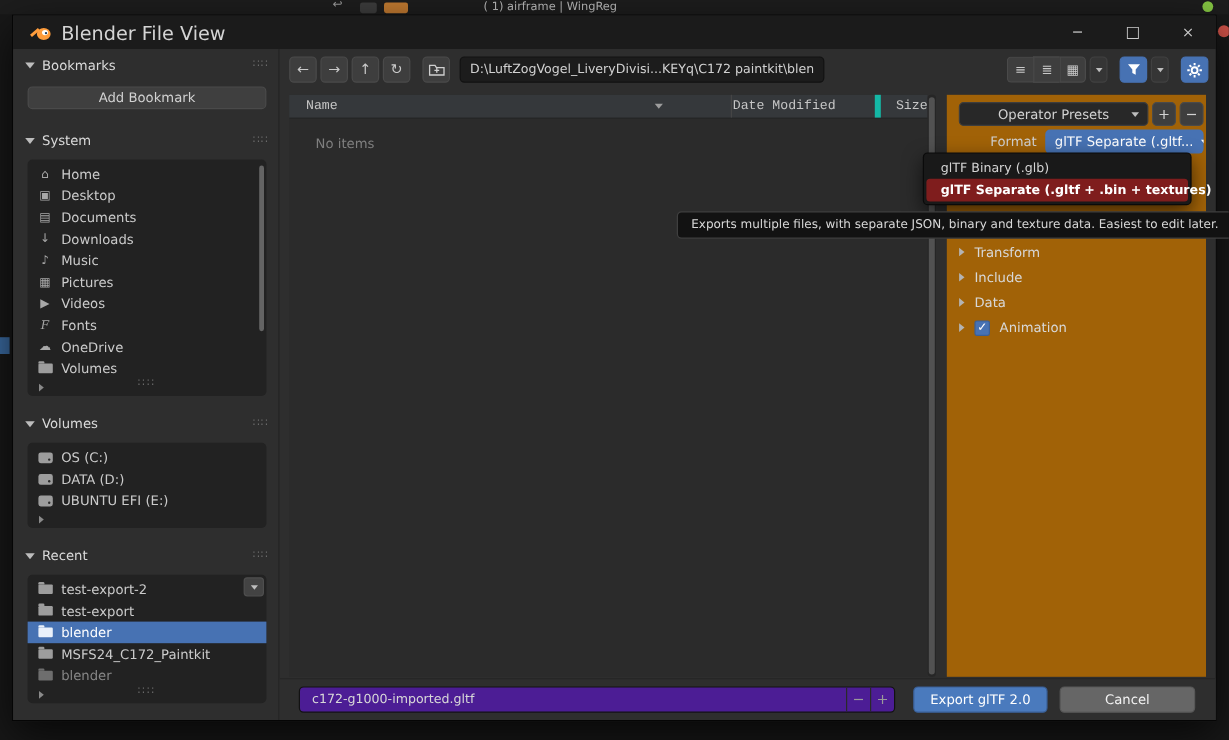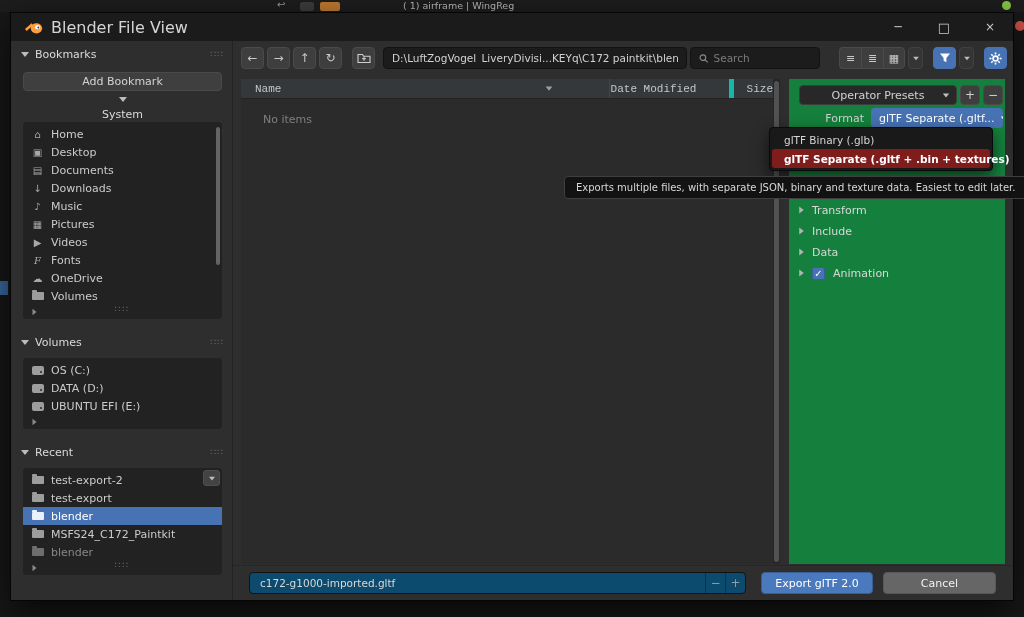--- a/index.html
+++ b/index.html
@@ -59,21 +59,21 @@
   .icon-drive { width:12px; height:9px; background:#9d9d9d; border-radius:2px; position:relative; flex:0 0 12px; margin-left:1px; }
   .icon-drive::after { content:""; position:absolute; right:2px; bottom:2px; width:2px; height:2px; border-radius:50%; background:#2b2b2b; }
   .fonts-g { font-family:"DejaVu Serif","Liberation Serif",serif; font-style:italic; }
   .list-foot { height:13px; position:relative; }
   .expander { position:absolute; left:9px; top:1px; }
   .expander .tri-r { border-left-color:#8a8a8a; transform:scale(.8); }
   .grip-dots { position:absolute; left:50%; transform:translateX(-50%); top:-1px; color:#6d6d6d; font-size:9px; letter-spacing:2px; }
   .vscroll { position:absolute; right:2px; top:5px; width:4px; border-radius:2px; background:#646464; }
   .recent-dd { position:absolute; right:2px; top:2px; width:17px; height:16px; background:#434343;
     border:1px solid #4e4e4e; border-radius:3px; display:flex; align-items:center; justify-content:center; }
-  .mt13 { margin-top:6px;flex-direction:column; } .mt14 { margin-top:14px; }
+  .mt13 { margin-top:17px; } .mt14 { margin-top:14px; }
 
   
   .main { flex:1; position:relative; background:#2e2e2e; }
   .toolbar { position:absolute; top:6px; left:8px; right:6px; height:22px; display:flex; align-items:center; gap:3px; }
   .tbtn { width:23px; height:22px; background:#3e3e3e; border:1px solid #4a4a4a; border-radius:4px;
     display:flex; align-items:center; justify-content:center; color:#c9c9c9; font-size:12px; }
   .tbtn.sm { width:15px; background:#353535; border-color:#414141; }
   .tbtn.blue { background:#4772b3; border-color:#4772b3; color:#fff; }
   .field { height:22px; background:#1c1c1c; border:1px solid #121212; border-radius:4px;
     display:flex; align-items:center; padding:0 8px; gap:5px; }
@@ -93,21 +93,21 @@
   .col-head { height:20px; background:#35383b; border-bottom:1px solid #232323; display:flex; align-items:center; color:#c6c6c6;font-family:Liberation Mono, monospace; }
   .ch-name { width:330px; display:flex; align-items:center; padding-left:14px; }
   .ch-name .tri-d { margin-left:auto; margin-right:8px; border-top-color:#9d9d9d; transform:scale(.85); }
   .ch-date { width:124px; padding-left:1px; border-left:1px solid #454545; height:100%; display:flex; align-items:center;margin-left:48px; }
   .ch-size { flex:1; padding-left:13px; border-left:5px solid #14b8a6; height:100%; display:flex; align-items:center; }
   .empty-text { position:absolute; left:22px; top:34px; color:#7f7f7f; }
   .file-scroll { position:absolute; left:540px; top:38px; width:7px; bottom:36px; background:#262626; border-radius:3px; }
   .file-scroll .thumb { position:absolute; left:1px; right:1px; top:2px; bottom:2px; background:#525252; border-radius:3px; }
 
   
-  .options { position:absolute; left:556px; right:8px; top:38px; bottom:36px; background:#15803d; }
+  .options { position:absolute; left:556px; right:8px; top:38px; bottom:36px; background:#a16207; }
   .row { display:flex; align-items:center; }
   .presets-row { margin-top:6px; gap:3px; padding:0 0 0 10px; }
   .dropdown { height:20px; background:#282828; border:1px solid #3d3d3d; border-radius:4px;
     display:flex; align-items:center; color:#d2d2d2; padding:0 7px; gap:6px; }
   .presets-dd { width:158px; justify-content:center; position:relative; }
   .presets-dd .tri-d { position:absolute; right:6px; transform:scale(.8); }
   .sqbtn { width:20px; height:20px; background:#3e3e3e; border:1px solid #4a4a4a; border-radius:4px;
     display:flex; align-items:center; justify-content:center; color:#d2d2d2; font-size:12px; }
   .format-row { margin-top:3px; }
   .flabel { flex:0 0 82px; text-align:right; color:#cfcfcf; padding-right:7px; }
@@ -120,21 +120,21 @@
   .checkbox.checked { background:#4772b3; border-color:#3a custom; border-color:#3a5f96; color:#fff; font-size:10px;
     display:flex; align-items:center; justify-content:center; }
   .rem-label { color:#cbcbcb; }
   .sect { height:18px; display:flex; align-items:center; gap:8px; padding-left:10px; color:#d8d8d8; }
   .sect .tri-r { border-left-color:#b4b4b4; transform:scale(.9); }
   .sect-first { margin-top:7px; } .sect + .sect { margin-top:3px; }
 
   
   .footer { position:absolute; left:0; right:0; bottom:0; height:35px; background:#2e2e2e;
     border-top:1px solid #262626; display:flex; align-items:center; padding:0 11px 0 16px; }
-  .fname { width:497px; height:22px; background:#0c4a6e; border:1px solid #121212; border-radius:4px;
+  .fname { width:497px; height:22px; background:#4c1d95; border:1px solid #121212; border-radius:4px;
     display:flex; align-items:center; overflow:hidden; }
   .fname input { flex:1; background:transparent; border:none; outline:none; color:#d8d8d8;
     font-family:"DejaVu Sans","Liberation Sans",sans-serif; font-size:10.5px; padding:0 10px; }
   .stepper { width:20px; height:100%; display:flex; align-items:center; justify-content:center;
     color:#9a9a9a; border-left:1px solid #2a2a2a; font-size:12px; }
   .btn { height:22px; border-radius:4px; display:flex; align-items:center; justify-content:center; }
   .btn-export { width:112px; margin-left:15px; background:#4a7abd; border:1px solid #3a5f96; color:#ffffff; }
   .btn-cancel { width:113px; margin-left:10px; background:#666666; border:1px solid #585858; color:#f2f2f2; }
 
   
@@ -317,27 +317,20 @@
           <div class="tbtn">↻</div>
           <div class="gap6"></div>
           <div class="tbtn">
             <svg width="14" height="12" viewBox="0 0 14 12">
               <path d="M1 2.5 h4.5 l1.2 1.8 H13 V10.5 H1 Z" fill="none" stroke="#cfcfcf" stroke-width="1.1"></path>
               <path d="M7 4.7 v4 M5 6.7 h4" stroke="#cfcfcf" stroke-width="1.1"></path>
             </svg>
           </div>
           <div class="field path-field">
             <input value="D:\LuftZogVogel_LiveryDivisi...KEYq\C172 paintkit\blender\" style="">
-          </div>
-          <div class="field search-field">
-            <svg width="11" height="11" viewBox="0 0 11 11">
-              <circle cx="4.5" cy="4.5" r="3.2" fill="none" stroke="#8a8a8a" stroke-width="1.3"></circle>
-              <line x1="7" y1="7" x2="10" y2="10" stroke="#8a8a8a" stroke-width="1.3"></line>
-            </svg>
-            <input placeholder="Search" style="">
           </div>
           <div class="rgroup">
             <div class="seg">
               <div class="tbtn">≡</div>
               <div class="tbtn">≣</div>
               <div class="tbtn">▦</div>
             </div>
             <div class="tbtn sm">
               <span class="tri-d" style="transform:scale(.7);"></span>
             </div>

